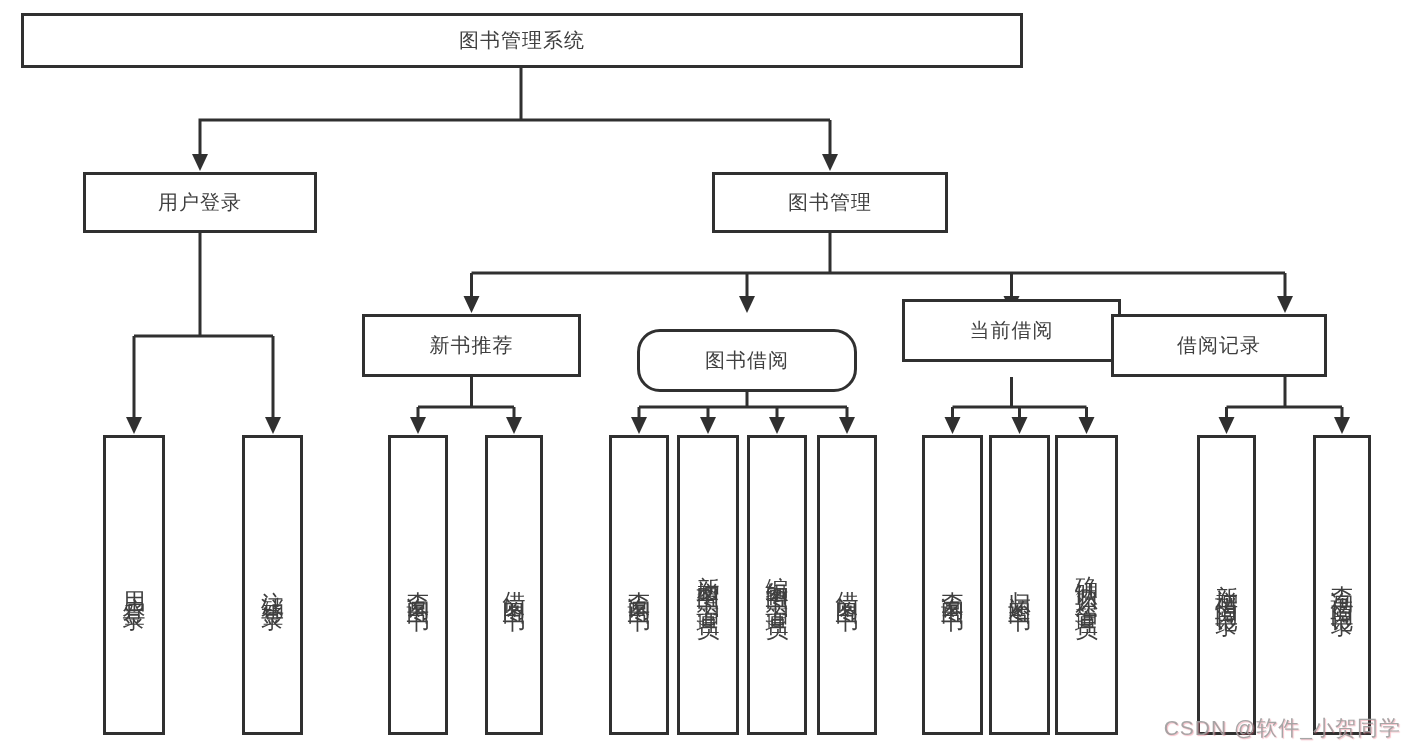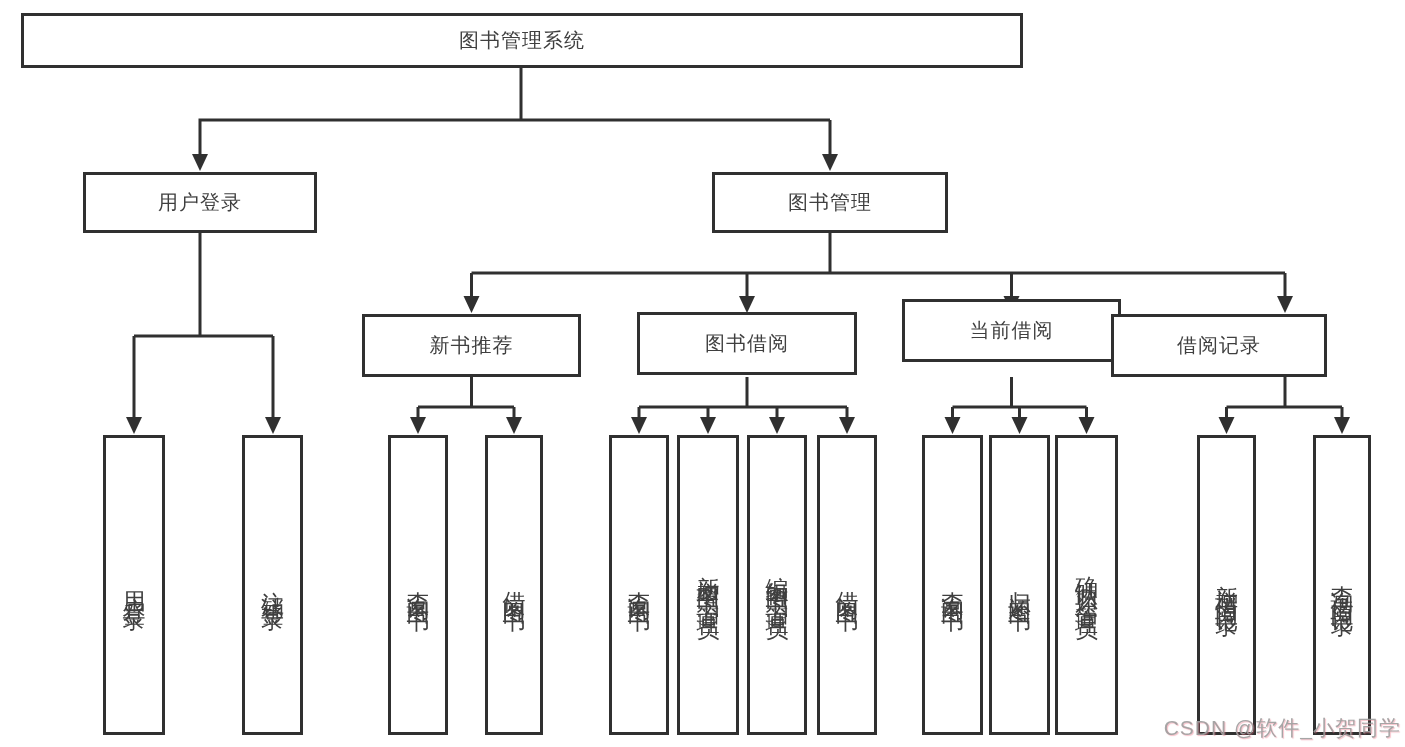--- a/index.html
+++ b/index.html
@@ -33,21 +33,21 @@
     font-size:23px;
     letter-spacing:6px;
     line-height:1;
     white-space:nowrap;
   }
   
   #n-root{left:21px;top:13px;width:1002px;height:55px;}
   #n-l2-login{left:83px;top:172px;width:234px;height:61px;}
   #n-l2-bookmgmt{left:712px;top:172px;width:236px;height:61px;}
   #n-l3-recommend{left:362px;top:314px;width:219px;height:63px;}
-  #n-l3-borrowing{left:637px;top:312px;width:220px;height:63px;}
+  #n-l3-borrowing{left:637px;top:329px;width:220px;height:63px;border-radius:23px;}
   #n-l3-current{left:902px;top:299px;width:219px;height:63px;}
   #n-l3-records{left:1111px;top:314px;width:216px;height:63px;}
   .leaf{top:435px;height:300px;}
   #leaf-0{left:103px;width:62px;}
   #leaf-1{left:242px;width:61px;}
   #leaf-2{left:388px;width:60px;}
   #leaf-3{left:485px;width:58px;}
   #leaf-4{left:609px;width:60px;}
   #leaf-5{left:677px;width:62px;}
   #leaf-6{left:747px;width:60px;}

